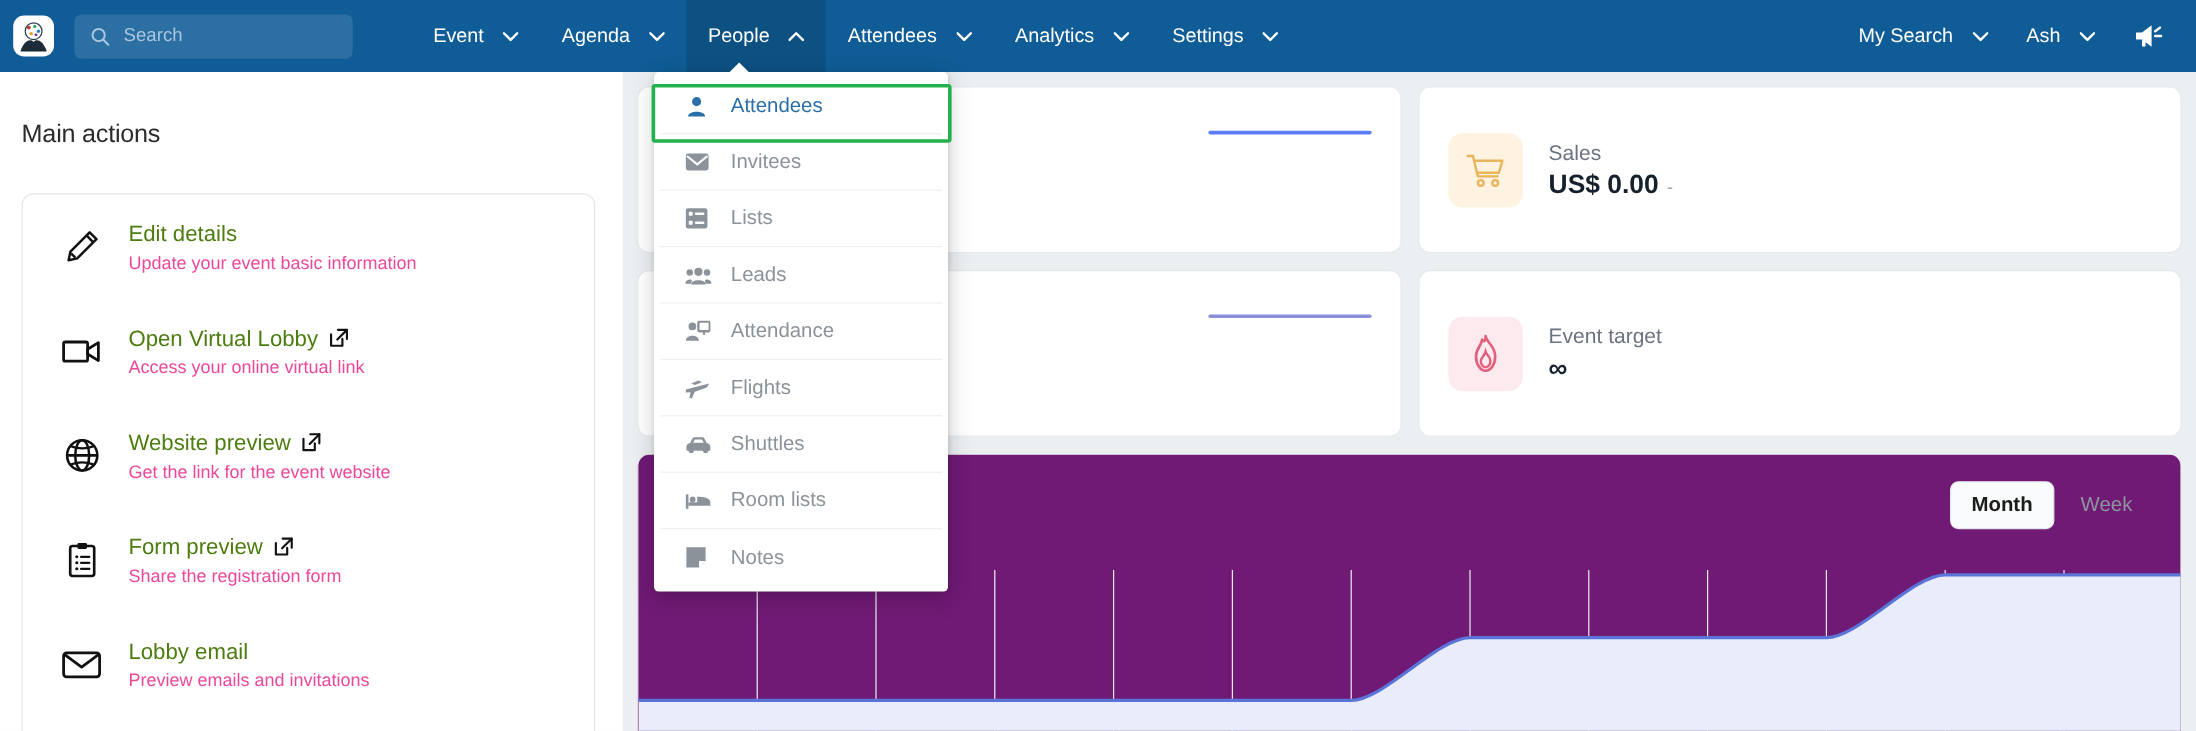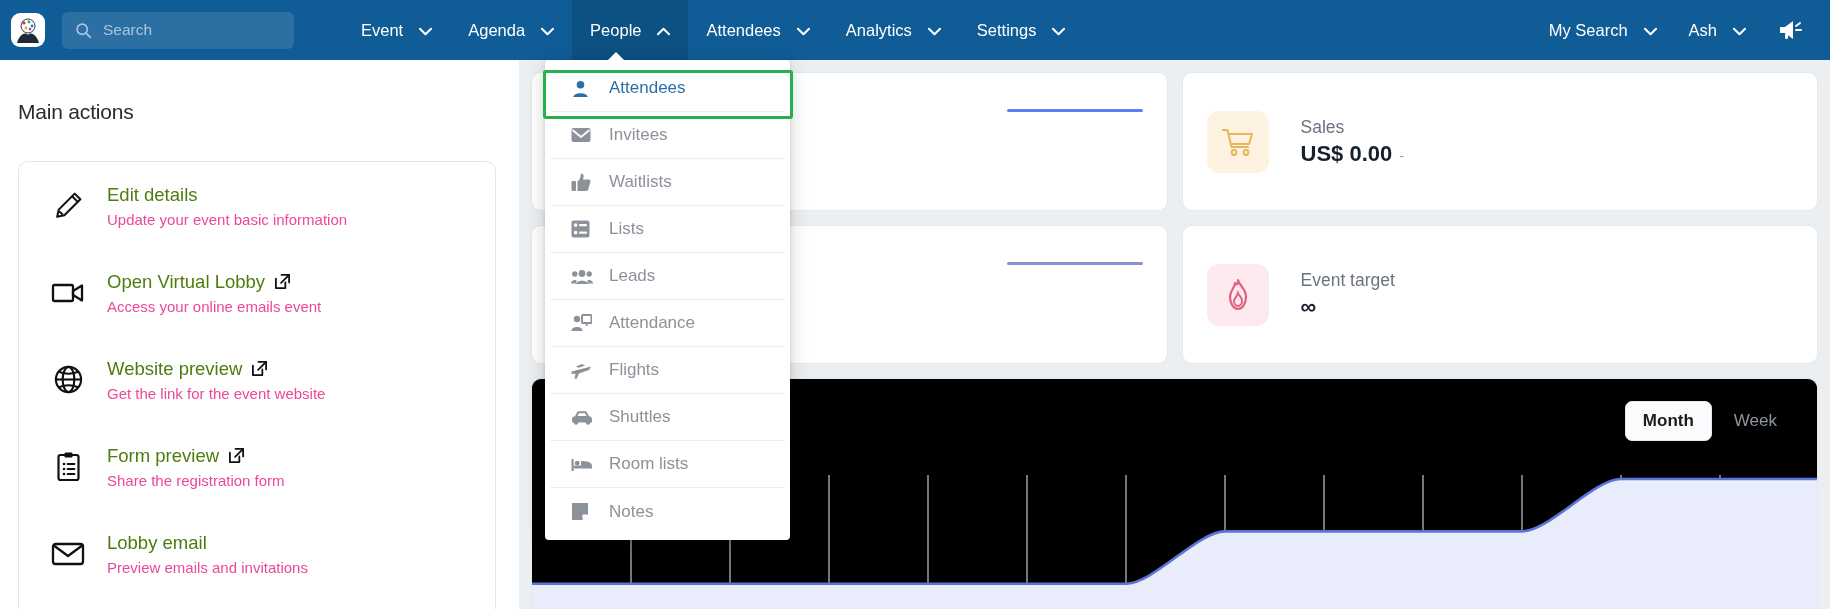--- a/index.html
+++ b/index.html
@@ -124,41 +124,41 @@
     display: flex; align-items: center;
     padding: 0 24px;
     position: relative;
     overflow: hidden;
   }
   .stat-icon-box {
     width: 62px; height: 62px; border-radius: 12px;
     display: flex; align-items: center; justify-content: center;
     flex: 0 0 62px;
   }
-  .stat-text { margin-left: 32px; }
+  .stat-text { margin-left: 22px; }
   .stat-label { font-size: 17.5px; color: #6b7280; }
   .stat-value {
     font-size: 22px; color: #17212e; font-weight: 700;
     margin-top: 3px; display: flex; align-items: baseline; gap: 7px;
   }
   .stat-delta { font-size: 15px; color: #9aa2ad; font-weight: 400; }
   .spark-line {
     position: absolute; right: 24px; top: 36px;
     width: 136px; height: 3px; border-radius: 2px;
   }
   .stat-hidden-label {
     position: absolute; left: 24px; top: 52px;
     font-size: 17.5px; color: #6b7280;
   }
 
   
   .chart-card {
     position: absolute; left: 531px; top: 318px;
     width: 1287px; height: 231px;
-    background: #000000;
+    background: #701a75;
     border-radius: 10px 10px 0 0;
     border: 1px solid #e6e9ec;
     border-bottom: none;
     overflow: hidden;
   }
   .range-toggle {
     position: absolute; right: 22px; top: 22px;
     display: flex; align-items: center;
     gap: 4px;
     z-index: 3;
@@ -363,21 +363,21 @@
           <div class="action-title">
             <span>Open Virtual Lobby</span>
             <span class="ext-icon">
               <svg width="17" height="17" viewBox="0 0 18 18" aria-hidden="true">
                 <path d="M2 6 L2 16 L12 16 L12 10" fill="none" stroke="#111" stroke-width="1.9" stroke-linecap="round" stroke-linejoin="round"></path>
                 <path d="M8 2 L16 2 L16 10" fill="none" stroke="#111" stroke-width="1.9" stroke-linecap="round" stroke-linejoin="round"></path>
                 <path d="M16 2 L7.5 10.5" fill="none" stroke="#111" stroke-width="1.9" stroke-linecap="round"></path>
               </svg>
             </span>
           </div>
-          <div class="action-sub">Access your online emails event</div>
+          <div class="action-sub">Access your online virtual link</div>
         </div>
       </div>
 
       <div class="action-row">
         <div class="action-icon">
           <svg width="31" height="31" viewBox="0 0 32 32" aria-hidden="true">
             <circle cx="16" cy="16" r="13" fill="none" stroke="#111" stroke-width="2.2"></circle>
             <ellipse cx="16" cy="16" rx="6" ry="13" fill="none" stroke="#111" stroke-width="2.2"></ellipse>
             <line x1="3" y1="16" x2="29" y2="16" stroke="#111" stroke-width="2.2"></line>
             <path d="M6 8 Q16 12 26 8" fill="none" stroke="#111" stroke-width="2"></path>
@@ -538,29 +538,20 @@
   <div class="dd-item">
     <span class="dd-icon">
       <svg width="20" height="16" viewBox="0 0 20 16" aria-hidden="true">
         <rect x="0.5" y="1" width="19" height="14" rx="2" fill="currentColor"></rect>
         <path d="M1.5 3 L10 10 L18.5 3" fill="none" stroke="#ffffff" stroke-width="1.8" stroke-linejoin="round"></path>
       </svg>
     </span>
     <span class="dd-label">Invitees</span>
   </div>
 
-  <div class="dd-item">
-    <span class="dd-icon">
-      <svg width="20" height="19" viewBox="0 0 20 19" aria-hidden="true">
-        <rect x="0.5" y="8" width="4.5" height="10" rx="1" fill="currentColor"></rect>
-        <path d="M6.5 8 C8 8, 9.5 5, 9.5 2.5 C9.5 0.5, 12 0, 12.5 2 C13 4, 12 6.5, 12 6.5 L18 6.5 C19.3 6.5, 20 7.8, 19.3 9 L17 17 C16.6 17.8, 16 18, 15.2 18 L6.5 18 Z" fill="currentColor"></path>
-      </svg>
-    </span>
-    <span class="dd-label">Waitlists</span>
-  </div>
 
   <div class="dd-item">
     <span class="dd-icon">
       <svg width="19" height="18" viewBox="0 0 19 18" aria-hidden="true">
         <rect x="0.5" y="0.5" width="18" height="17" rx="2" fill="currentColor"></rect>
         <rect x="3" y="3.5" width="3.2" height="3.2" rx="0.6" fill="#ffffff"></rect>
         <rect x="3" y="11" width="3.2" height="3.2" rx="0.6" fill="#ffffff"></rect>
         <rect x="8" y="4" width="8" height="2.2" rx="1" fill="#ffffff"></rect>
         <rect x="8" y="11.5" width="8" height="2.2" rx="1" fill="#ffffff"></rect>
       </svg>

